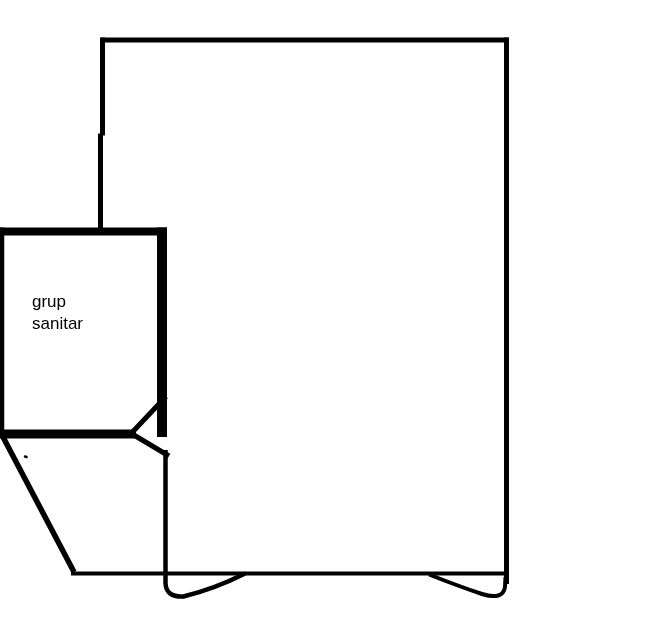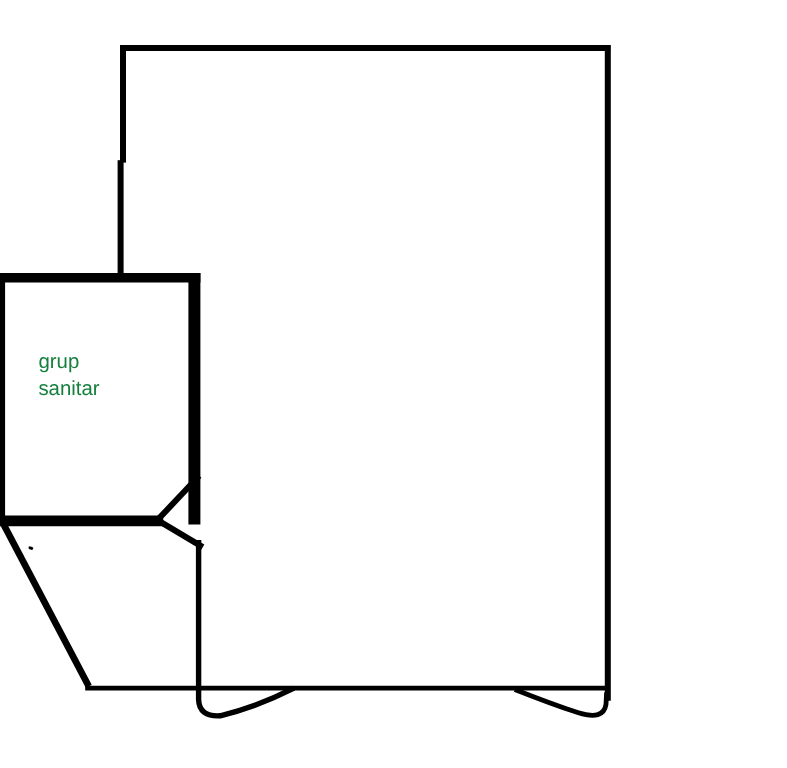--- a/index.html
+++ b/index.html
@@ -22,21 +22,21 @@
     left: 0;
     top: 0;
     display: block;
   }
   .room-label {
     position: absolute;
     left: 32px;
     top: 291px;
     font-size: 17px;
     line-height: 22px;
-    color: #15803d;
+    color: #000000;
     white-space: nowrap;
     user-select: none;
   }
   .room-label span { display: block; }
 </style>
 </head>
 <body>
 
 <div class="stage">
 

